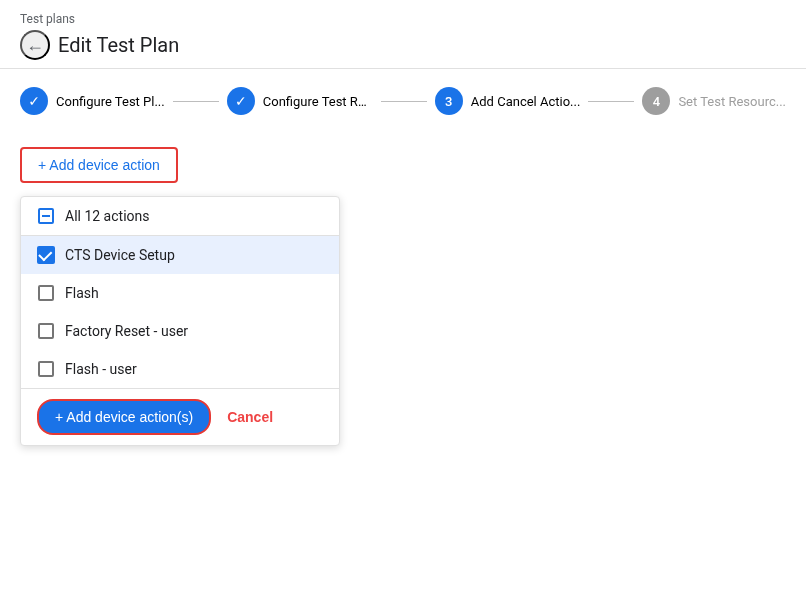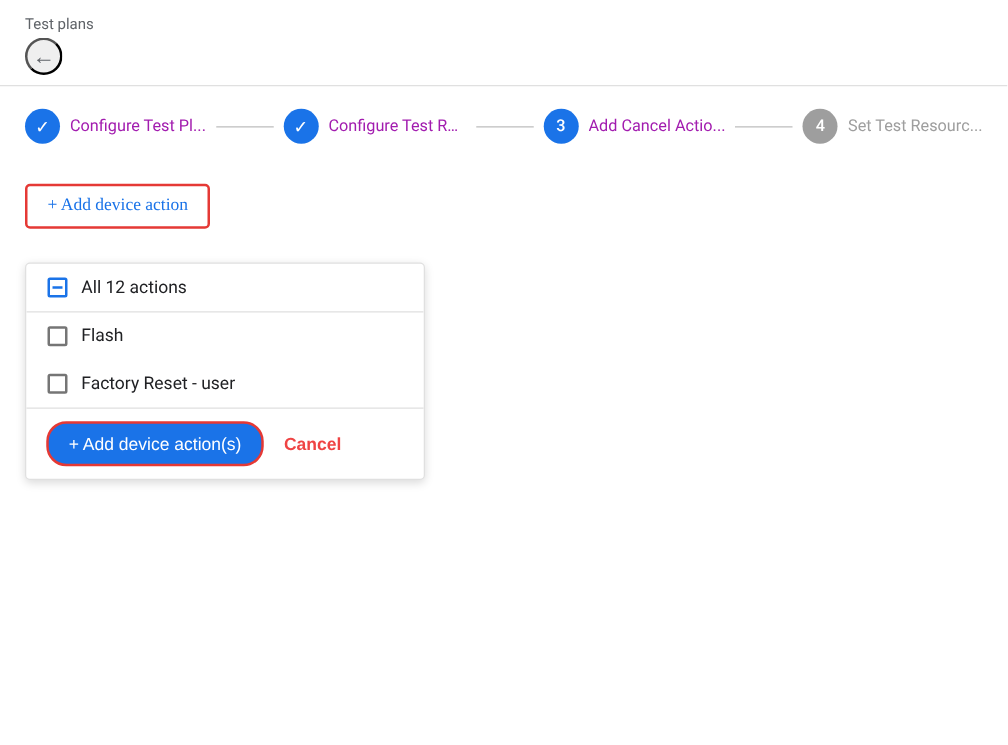--- a/index.html
+++ b/index.html
@@ -79,21 +79,21 @@
     .step-circle.active {
       background: #1a73e8;
       color: #fff;
     }
     .step-circle.inactive {
       background: #9e9e9e;
       color: #fff;
     }
     .step-label {
       font-size: 13px;
-      color: #a21caf;
+      color: #000000;
       white-space: nowrap;
       max-width: 110px;
       overflow: hidden;
       text-overflow: ellipsis;
     }
     .step-label.inactive {
       color: #9e9e9e;
     }
     .step-connector {
       flex: 1;
@@ -118,27 +118,26 @@
       color: #1a73e8;
       font-size: 14px;
       font-weight: 500;
       padding: 8px 16px;
       cursor: pointer;
       border-radius: 4px;
       display: inline-flex;
       align-items: center;
       gap: 4px;
       outline: none;
-      font-family: Liberation Serif, serif;
     }
 
     
     .dropdown-panel {
       position: absolute;
-      top: 210px;
+      top: 196px;
       left: 20px;
       width: 320px;
       background: #fff;
       border: 1px solid #e0e0e0;
       border-radius: 4px;
       box-shadow: 0 2px 8px rgba(0,0,0,0.15);
       overflow: hidden;
       z-index: 10;
     }
 
@@ -267,20 +266,21 @@
   </style>
 </head>
 <body>
 
 <div class="page-container">
 
   <div class="header">
     <div class="breadcrumb">Test plans</div>
     <div class="title-row">
       <button class="back-arrow">←</button>
+      <span class="page-title">Edit Test Plan</span>
     </div>
   </div>
 
   <div class="stepper">
 
     <div class="step">
       <div class="step-circle completed">
         <span class="checkmark">✓</span>
       </div>
       <span class="step-label">Configure Test Pl...</span>
@@ -320,36 +320,48 @@
 
       <div class="dropdown-item">
         <div class="checkbox-container">
           <div class="cb-indeterminate"></div>
         </div>
         <span>All 12 actions</span>
       </div>
 
       <div class="dropdown-divider"></div>
 
+      <div class="dropdown-item selected">
+        <div class="checkbox-container">
+          <div class="cb-checked"></div>
+        </div>
+        <span>CTS Device Setup</span>
+      </div>
 
 
       <div class="dropdown-item">
         <div class="checkbox-container">
           <div class="cb-unchecked"></div>
         </div>
         <span>Flash</span>
       </div>
 
       <div class="dropdown-item">
         <div class="checkbox-container">
           <div class="cb-unchecked"></div>
         </div>
         <span>Factory Reset - user</span>
       </div>
 
+      <div class="dropdown-item">
+        <div class="checkbox-container">
+          <div class="cb-unchecked"></div>
+        </div>
+        <span>Flash - user</span>
+      </div>
 
     </div>
 
     <div class="dropdown-footer">
       <button class="submit-btn">+ Add device action(s)</button>
       <button class="cancel-link">Cancel</button>
     </div>
   </div>
 
 </div>

